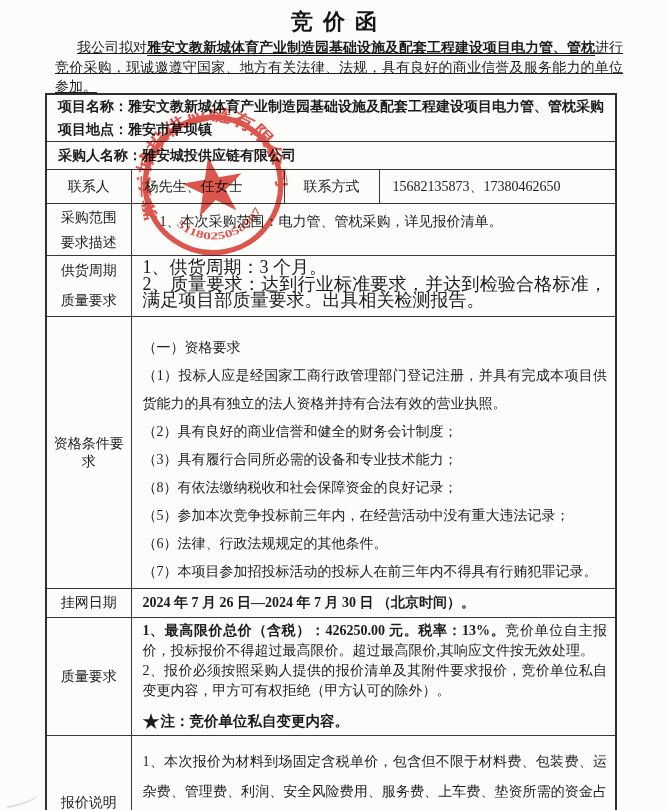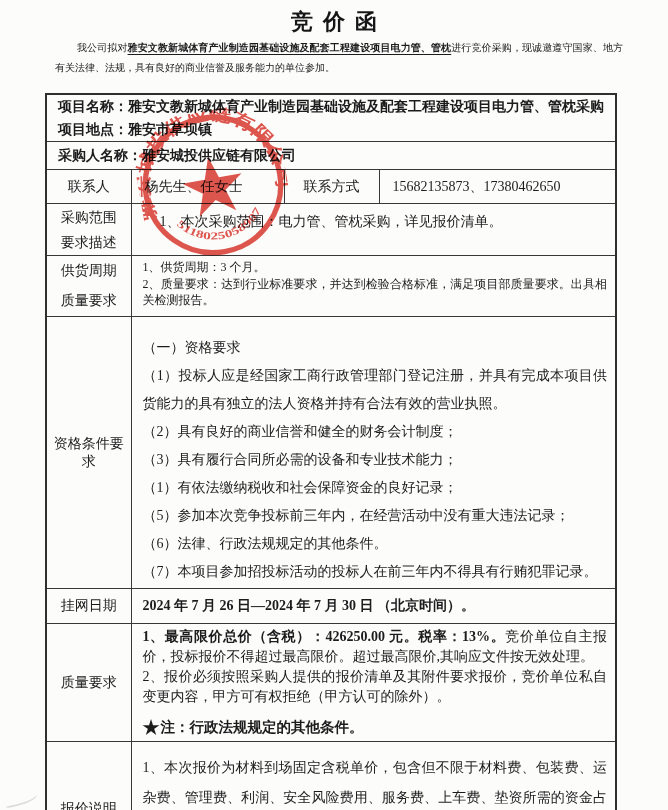--- a/index.html
+++ b/index.html
@@ -14,45 +14,46 @@
   }
   .doc-title {
     position: absolute; top: 7px; left: 0; right: 0;
     text-align: center;
     font-size: 22px; font-weight: bold;
     letter-spacing: 10px; padding-left: 10px;
     color: #161616;
   }
   .intro {
     position: absolute; top: 38px; left: 55px; right: 45px;
-    font-size: 10px; line-height: 19.5px;
+    font-size: 14px; line-height: 19.5px;
     text-align: justify;
     text-indent: 22px;
+    text-decoration: underline;
   }
   .intro .uline { font-weight: bold; text-decoration: underline; text-underline-offset: 3px; }
   table.doc {
     position: absolute; top: 93px; left: 45px;
     width: 570px;
     border-collapse: collapse; table-layout: fixed;
     border: 2px solid #2f2f2f;
     font-size: 14px;
   }
   table.doc td { border: 1.5px solid #383838; vertical-align: middle; overflow: hidden; }
   .bold { font-weight: bold; }
   .lbl { text-align: center; }
   .pad { padding: 2px 8px 2px 11px; }
   tr.rA { height: 47px; } tr.rA td { padding-left: 11px; line-height: 23px; margin-top: 32px; }
   tr.rB { height: 28px; margin-top: 39px; } tr.rB td { padding-left: 11px; }
   tr.rC { height: 34px; } tr.rC .pad { padding-left: 13px; }
   tr.rD { height: 52px; margin-top: 10px; } tr.rD .lbl { line-height: 25px; } tr.rD .pad { vertical-align: top; padding-top: 9px; padding-left: 28px; }
   tr.rE { height: 59px; } tr.rE .lbl { line-height: 30px; }
-  tr.rE .pad { vertical-align: top; padding-top: 3px; font-size: 12px; line-height: 16.5px; text-align: justify; }
+  tr.rE .pad { vertical-align: top; padding-top: 3px; font-size: 18px; line-height: 16.5px; text-align: justify; }
   tr.rF { height: 255px; } tr.rF .pad { vertical-align: top; padding-top: 17px; margin-left: 40px; }
   tr.rF .qual p { line-height: 28px; text-align: justify; }
-  tr.rG { height: 35px; }
+  tr.rG { height: 29px; }
   tr.rH { height: 105px; } tr.rH .pad { vertical-align: top; padding-top: 3px; }
   tr.rH .item { line-height: 20px; text-align: justify; }
   tr.rH .note { margin-top: 9px; font-weight: bold; font-size: 14.5px; }
   tr.rH .note .star { font-size: 19px; vertical-align: -2px; letter-spacing: 1px; }
   tr.rI { height: 100px; } tr.rI .pad { vertical-align: top; padding-top: 11px; line-height: 30px; text-align: justify; }
   .stamp {
     position: absolute; left: 139px; top: 111px;
     width: 148px; height: 148px;
     transform: rotate(-10deg);
     opacity: 0.82;
@@ -115,36 +116,36 @@
           <div>2、质量要求：达到行业标准要求，并达到检验合格标准，满足项目部质量要求。出具相关检测报告。</div>
         </td>
       </tr>
       <tr class="rF">
         <td class="lbl">资格条件要求</td>
         <td colspan="3" class="pad qual">
           <p>（一）资格要求</p>
           <p>（1）投标人应是经国家工商行政管理部门登记注册，并具有完成本项目供货能力的具有独立的法人资格并持有合法有效的营业执照。</p>
           <p>（2）具有良好的商业信誉和健全的财务会计制度；</p>
           <p>（3）具有履行合同所必需的设备和专业技术能力；</p>
-          <p>（1）有依法缴纳税收和社会保障资金的良好记录；</p>
+          <p>（8）有依法缴纳税收和社会保障资金的良好记录；</p>
           <p>（5）参加本次竞争投标前三年内，在经营活动中没有重大违法记录；</p>
           <p>（6）法律、行政法规规定的其他条件。</p>
           <p>（7）本项目参加招投标活动的投标人在前三年内不得具有行贿犯罪记录。</p>
         </td>
       </tr>
       <tr class="rG">
         <td class="lbl">挂网日期</td>
         <td colspan="3" class="pad bold">2024 年 7 月 26 日—2024 年 7 月 30 日 （北京时间）。</td>
       </tr>
       <tr class="rH">
         <td class="lbl">质量要求</td>
         <td colspan="3" class="pad">
           <div class="item"><span class="bold">1、最高限价总价（含税）：426250.00 元。税率：13%。</span><span>竞价单位自主报价，投标报价不得超过最高限价。超过最高限价,其响应文件按无效处理。</span></div>
           <div class="item">2、报价必须按照采购人提供的报价清单及其附件要求报价，竞价单位私自变更内容，甲方可有权拒绝（甲方认可的除外）。</div>
-          <div class="note"><span class="star">★</span><span>注：行政法规规定的其他条件。</span></div>
+          <div class="note"><span class="star">★</span><span>注：竞价单位私自变更内容。</span></div>
         </td>
       </tr>
       <tr class="rI">
         <td class="lbl">报价说明</td>
         <td colspan="3" class="pad">1、本次报价为材料到场固定含税单价，包含但不限于材料费、包装费、运杂费、管理费、利润、安全风险费用、服务费、上车费、垫资所需的资金占用利息费、售后服务费等抵达甲方指定地点的所有费用）。不论任何因素，在完成末次结算</td>
       </tr>
     </tbody>
   </table>
 
   <svg class="stamp" viewBox="0 0 140 140" aria-hidden="true">

